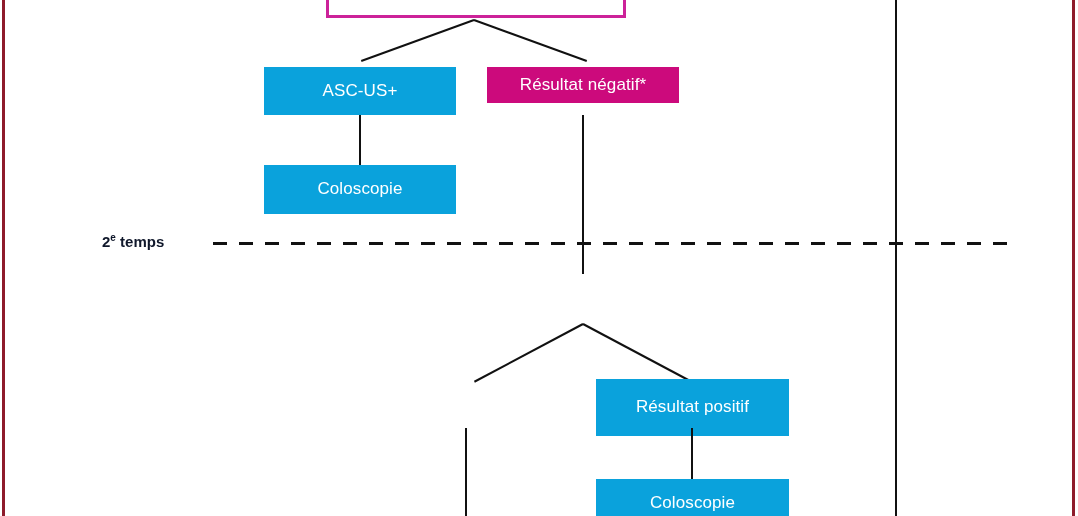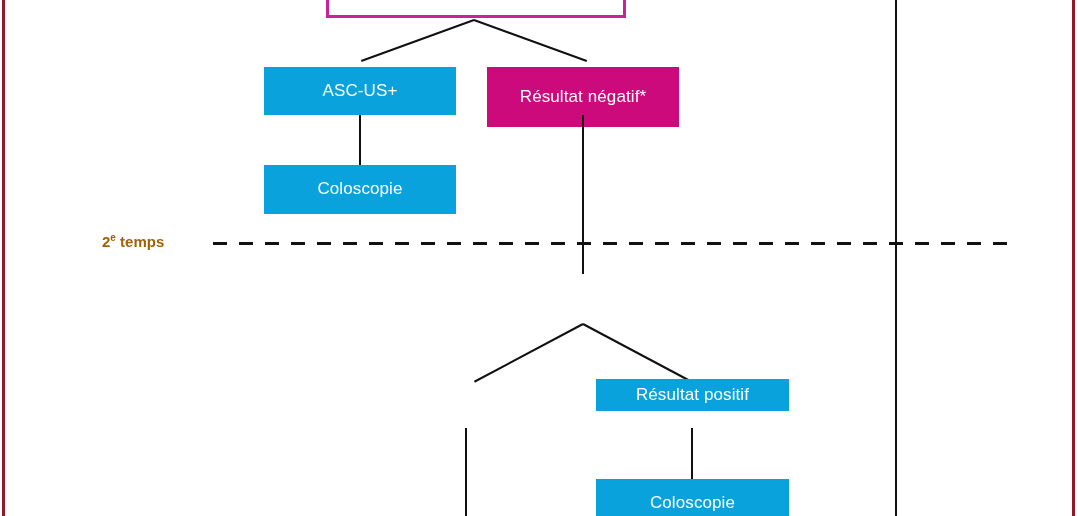--- a/index.html
+++ b/index.html
@@ -79,21 +79,21 @@
     transform-origin: 0 50%;
   }
 
   
   .phase-label {
     position: absolute;
     left: 102px;
     top: 233px;
     font-size: 15px;
     font-weight: bold;
-    color: #a16207;
+    color: #0f172a;
     white-space: nowrap;
   }
   .phase-label sup {
     font-size: 10px;
     vertical-align: super;
     line-height: 0;
   }
   .phase-dashes {
     position: absolute;
     left: 213px;
@@ -117,37 +117,37 @@
 
   <div class="column-divider"></div>
 
   <div class="node outline" style="left:326px; top:-28px; width:300px; height:46px;"></div>
 
   <div class="edge diag" style="left:474px; top:19px; width:120px; transform: rotate(160deg);"></div>
   <div class="edge diag" style="left:474px; top:19px; width:120px; transform: rotate(20deg);"></div>
 
   <div class="node blue" style="left:264px; top:67px; width:192px; height:48px;">ASC-US+</div>
 
-  <div class="node magenta" style="left:487px; top:67px; width:192px; height:60px;">Résultat négatif*</div>
+  <div class="node magenta" style="left:487px; top:67px; width:192px; height:36px;">Résultat négatif*</div>
 
   <div class="edge v" style="left:359px; top:115px; height:51px;"></div>
 
   <div class="node blue" style="left:264px; top:165px; width:192px; height:49px;">Coloscopie</div>
 
   <div class="edge v" style="left:582px; top:115px; height:159px;"></div>
 
   <div class="phase-label"><span>2</span><sup>e</sup><span> temps</span></div>
   <div class="phase-dashes"></div>
 
 
   <div class="edge diag" style="left:583px; top:323px; width:123px; transform: rotate(152deg);"></div>
   <div class="edge diag" style="left:583px; top:323px; width:123px; transform: rotate(28deg);"></div>
 
 
-  <div class="node blue" style="left:596px; top:379px; width:193px; height:32px;">Résultat positif</div>
+  <div class="node blue" style="left:596px; top:379px; width:193px; height:57px;">Résultat positif</div>
 
   <div class="edge v" style="left:465px; top:428px; height:88px;"></div>
 
   <div class="edge v" style="left:691px; top:428px; height:52px;"></div>
 
   <div class="node blue" style="left:596px; top:479px; width:193px; height:49px;">Coloscopie</div>
 
 </div>
 
 </body></html>

